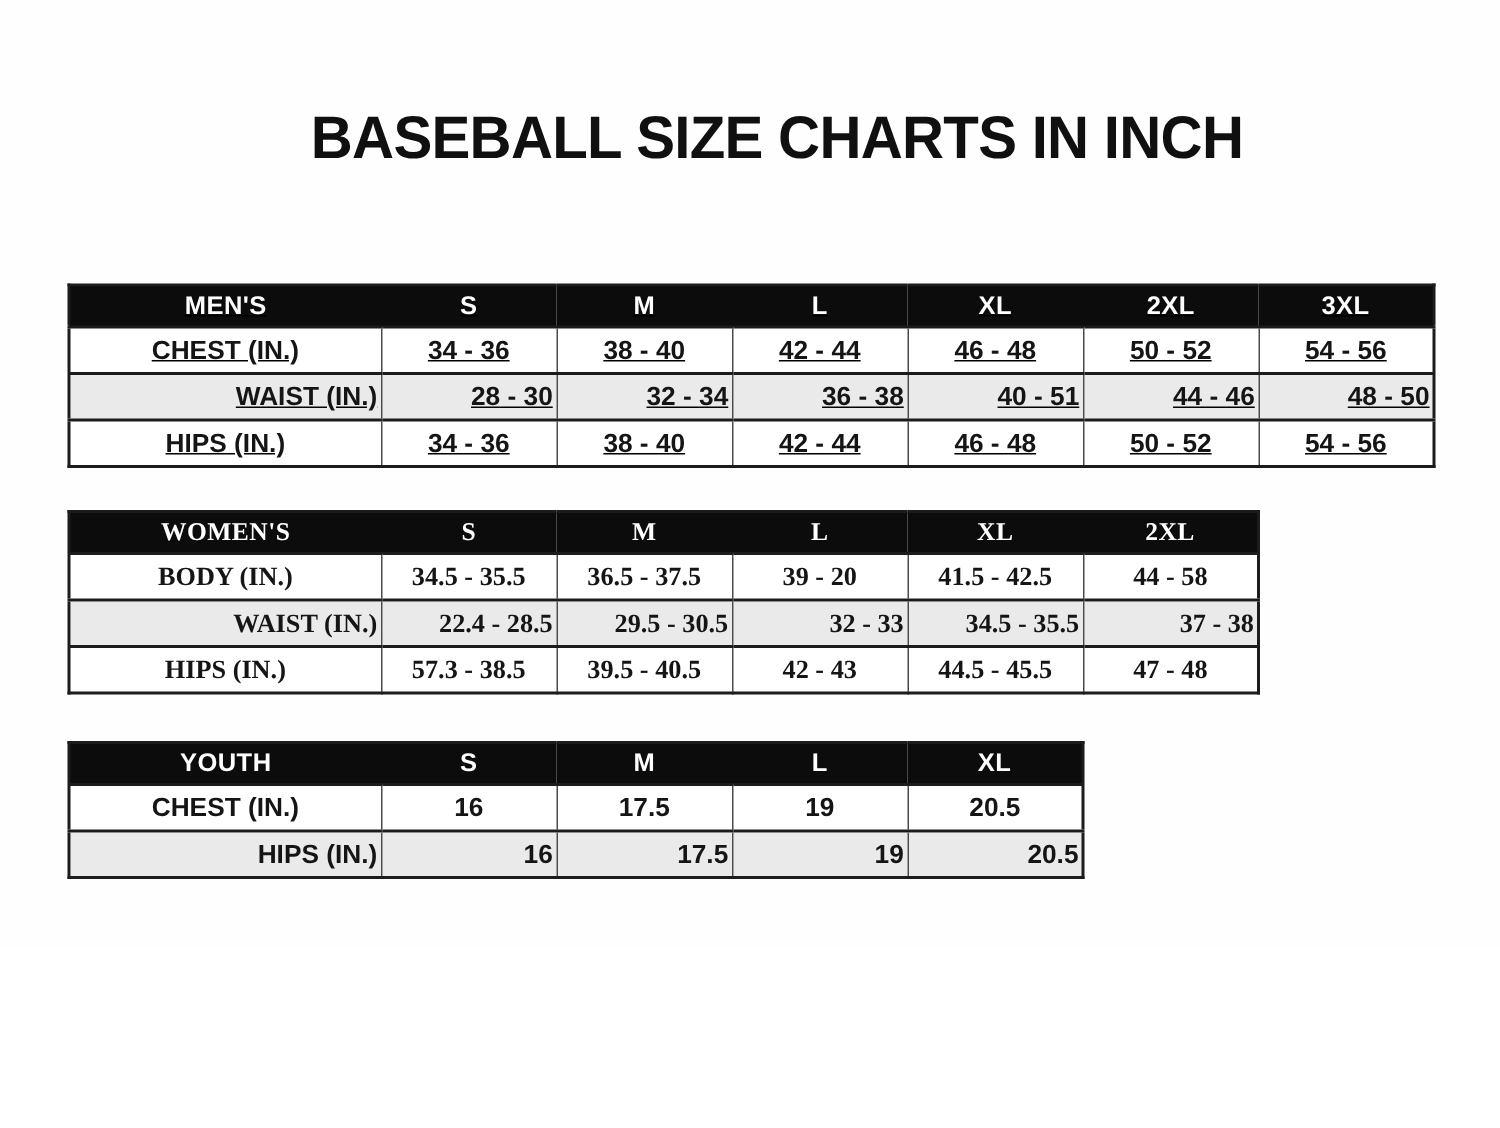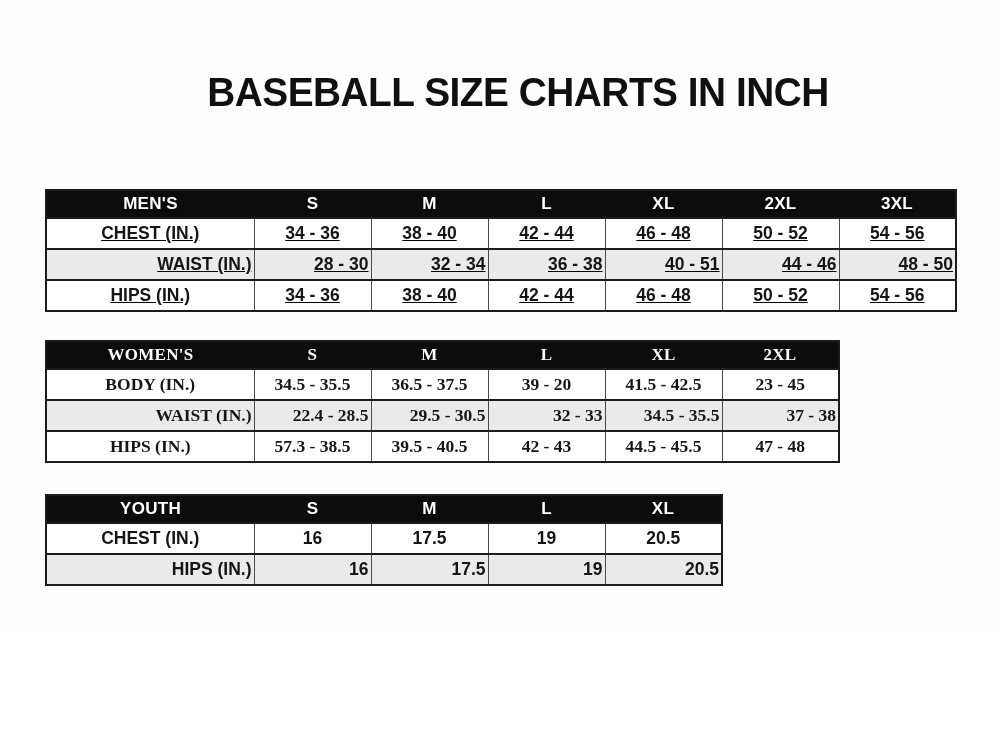--- a/index.html
+++ b/index.html
@@ -143,21 +143,21 @@
             <th>2XL</th>
           </tr>
         </thead>
         <tbody>
           <tr>
             <td>BODY (IN.)</td>
             <td>34.5 - 35.5</td>
             <td>36.5 - 37.5</td>
             <td>39 - 20</td>
             <td>41.5 - 42.5</td>
-            <td>23 - 45</td>
+            <td>44 - 58</td>
           </tr>
           <tr class="alt">
             <td>WAIST (IN.)</td>
             <td>22.4 - 28.5</td>
             <td>29.5 - 30.5</td>
             <td>32 - 33</td>
             <td>34.5 - 35.5</td>
             <td>37 - 38</td>
           </tr>
           <tr>

